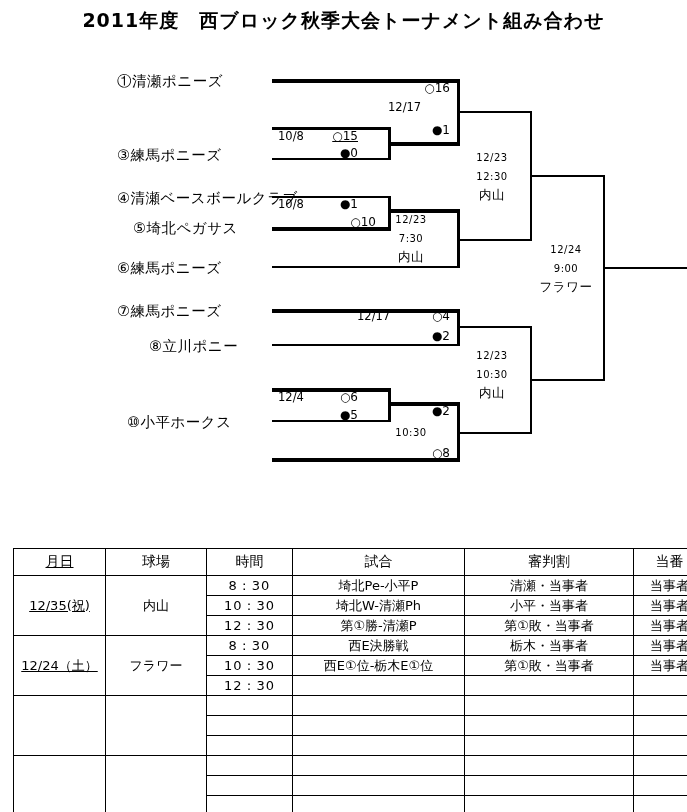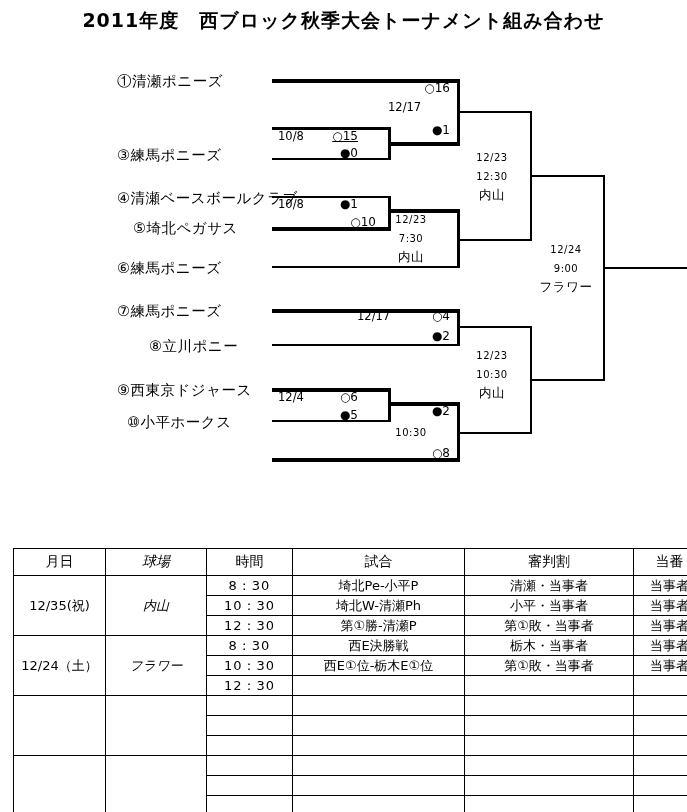--- a/index.html
+++ b/index.html
@@ -97,22 +97,22 @@
     vertical-align: middle;
     font-size: 13px;
     font-weight: normal;
     white-space: nowrap;
     overflow: hidden;
   }
   #schedule thead td {
     height: 26px;
     font-size: 14px;
   }
-  .c-date  { width: 87px; }
-  .c-field { width: 96px; font-style: italic; }
+  .c-date  { width: 87px; text-decoration: underline; }
+  .c-field { width: 96px; }
   .c-time  { width: 81px; }
   .c-match { width: 167px; }
   .c-ump   { width: 164px; }
   .c-duty  { width: 67px; }
   td.time-cell { font-size: 12.5px; letter-spacing: 1px; }
 </style>
 </head>
 <body>
 
 <div id="page-title">2011年度　西ブロック秋季大会トーナメント組み合わせ</div>
@@ -133,23 +133,20 @@
   </div>
   <div class="team-label" style="left:117px; top:210px;">
     <span>⑥</span><span>練馬ポニーズ</span>
   </div>
   <div class="team-label" style="left:117px; top:253px;">
     <span>⑦</span><span>練馬ポニーズ</span>
   </div>
   <div class="team-label" style="left:117px; top:288px;margin-left:32px;">
     <span>⑧</span><span>立川ポニー</span>
   </div>
-  <div class="team-label" style="left:117px; top:332px;">
-    <span>⑨</span><span>西東京ドジャース</span>
-  </div>
   <div class="team-label" style="left:127px; top:364px;">
     <span>⑩</span><span>小平ホークス</span>
   </div>
 
   <div class="hline" style="left:272px; top:21px; width:188px; height:4px;"></div>
 
   <div class="hline" style="left:272px; top:69px; width:118px; height:3px;"></div>
   <div class="hline" style="left:272px; top:100px; width:118px; height:2px;"></div>
   <div class="vline" style="left:388px; top:69px; width:3px; height:33px;"></div>
 

